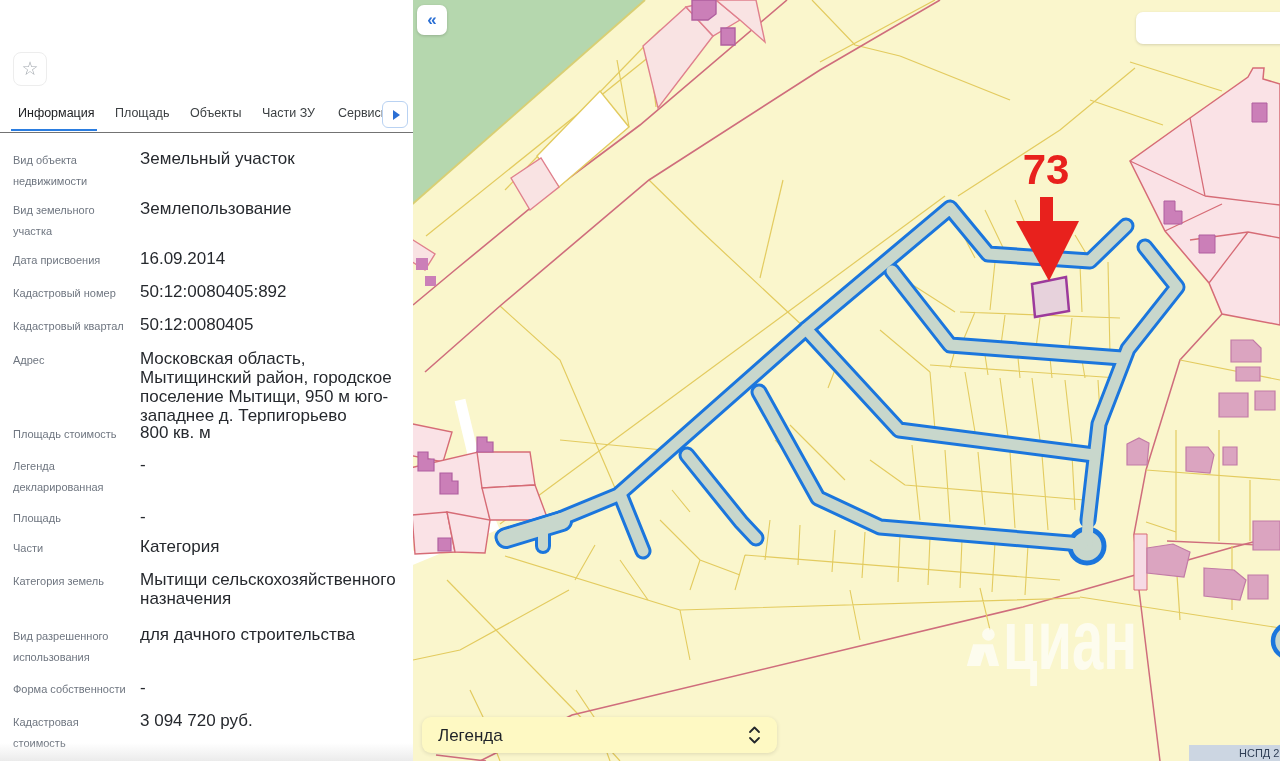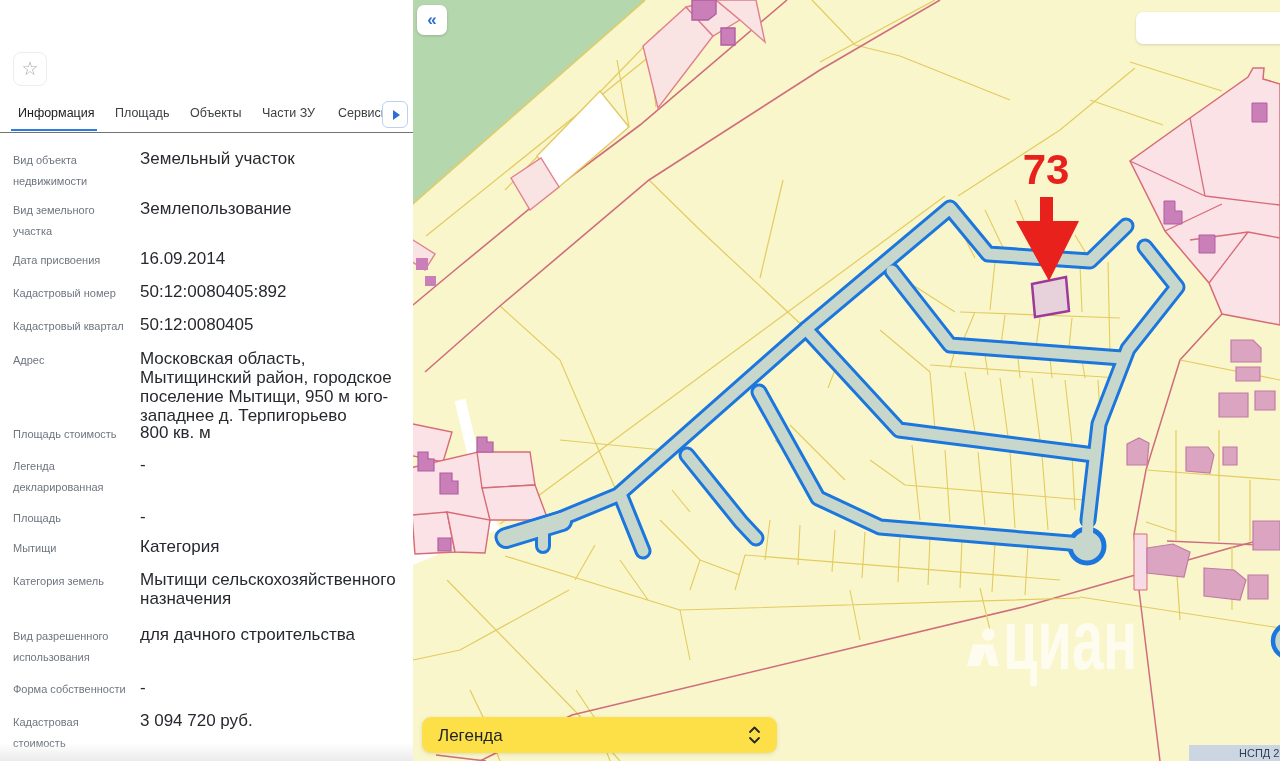--- a/index.html
+++ b/index.html
@@ -18,21 +18,21 @@
   .tabmore { position:absolute; left:382px; top:2px; width:26px; height:27px; border:1px solid #b9d2f2; border-radius:6px; background:#fff; }
   .tabmore:after { content:""; position:absolute; left:10px; top:8px; border-left:7px solid #2b6fd4; border-top:5px solid transparent; border-bottom:5px solid transparent; }
   .row { position:absolute; left:13px; width:395px; }
   .rlab { position:absolute; left:0; top:1px; width:120px; font-size:11px; line-height:21px; color:#6f7680; }
   .rval { position:absolute; left:127px; top:0; width:272px; font-size:17px; line-height:19px; color:#26292e; }
   .fade { position:absolute; left:0; bottom:0; width:413px; height:18px; background:linear-gradient(rgba(255,255,255,0),#ebebeb); z-index:6;}
 
   
   .collapse { position:absolute; left:417px; top:5px; width:30px; height:30px; background:#fff; border-radius:7px; box-shadow:0 1px 3px rgba(0,0,0,.18); color:#2b6fd4; text-align:center; font-size:17px; font-weight:700; line-height:29px; z-index:4;}
   .search { position:absolute; left:1136px; top:12px; width:160px; height:32px; background:#fff; border-radius:7px; box-shadow:0 1px 3px rgba(0,0,0,.15); z-index:4;}
-  .legend { position:absolute; left:422px; top:717px; width:355px; height:36px; background:#fde047; border-radius:9px; box-shadow:0 1px 4px rgba(0,0,0,.12); z-index:4; }
+  .legend { position:absolute; left:422px; top:717px; width:355px; height:36px; background:#fef9c3; border-radius:9px; box-shadow:0 1px 4px rgba(0,0,0,.12); z-index:4; }
   .legend span { position:absolute; left:16px; top:9px; font-size:17px; color:#1f2328; }
   .legend .updn { position:absolute; right:16px; top:8px; width:13px; height:20px; }
   .chip { position:absolute; left:1157px; top:745px; width:123px; height:16px; background:#ccd6e2; z-index:4; font-size:11px; color:#2f3e55; text-align:right; padding-right:3px; line-height:16px;margin-left:32px;}
   .wm { position:absolute; left:1003px; top:591px; font-size:85px; font-weight:700; color:rgba(255,255,255,.66); z-index:3; transform:scale(.66,1); transform-origin:0 0;}
 </style>
 </head>
 <body>
 <div class="stage">
 
 <svg class="map" width="1280" height="761" viewBox="0 0 1280 761">
@@ -248,21 +248,21 @@
         </div>
     <div class="row" style="top:455px">
           <div class="rlab">Легенда декларированная</div>
           <div class="rval">-</div>
         </div>
     <div class="row" style="top:507px">
           <div class="rlab">Площадь</div>
           <div class="rval">-</div>
         </div>
     <div class="row" style="top:537px">
-          <div class="rlab">Мытищи</div>
+          <div class="rlab">Части</div>
           <div class="rval">Категория</div>
         </div>
     <div class="row" style="top:570px">
           <div class="rlab">Категория земель</div>
           <div class="rval">Мытищи сельскохозяйственного назначения</div>
         </div>
     <div class="row" style="top:625px">
           <div class="rlab">Вид разрешенного использования</div>
           <div class="rval">для дачного строительства</div>
         </div>

